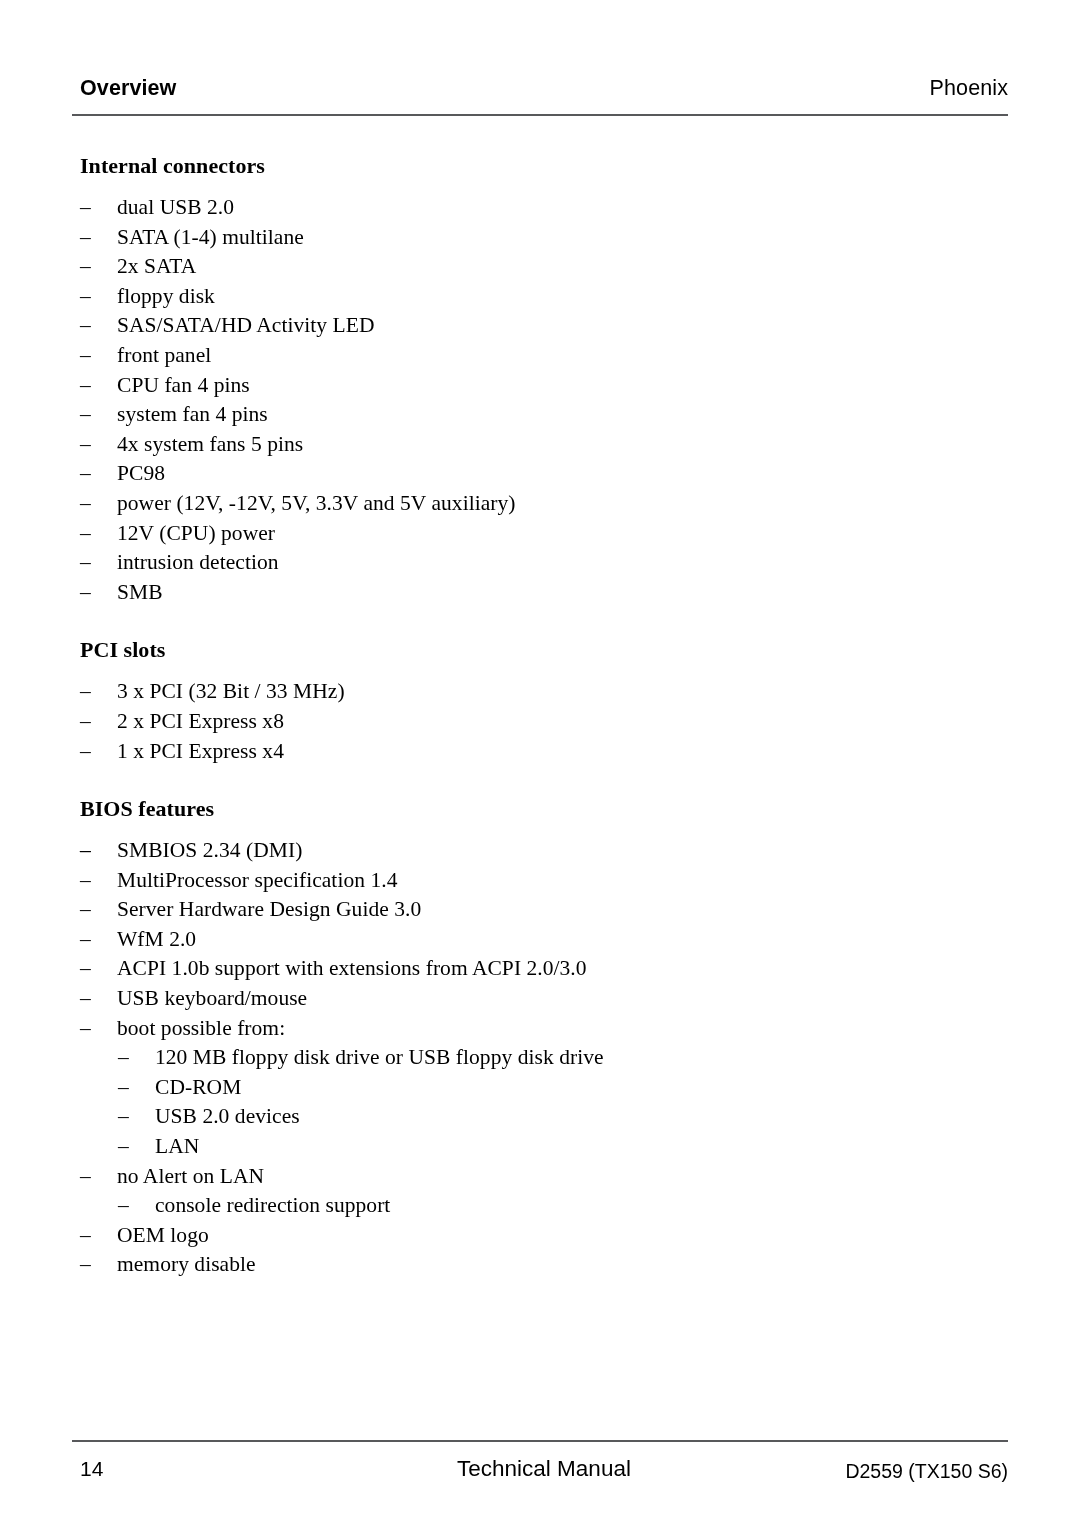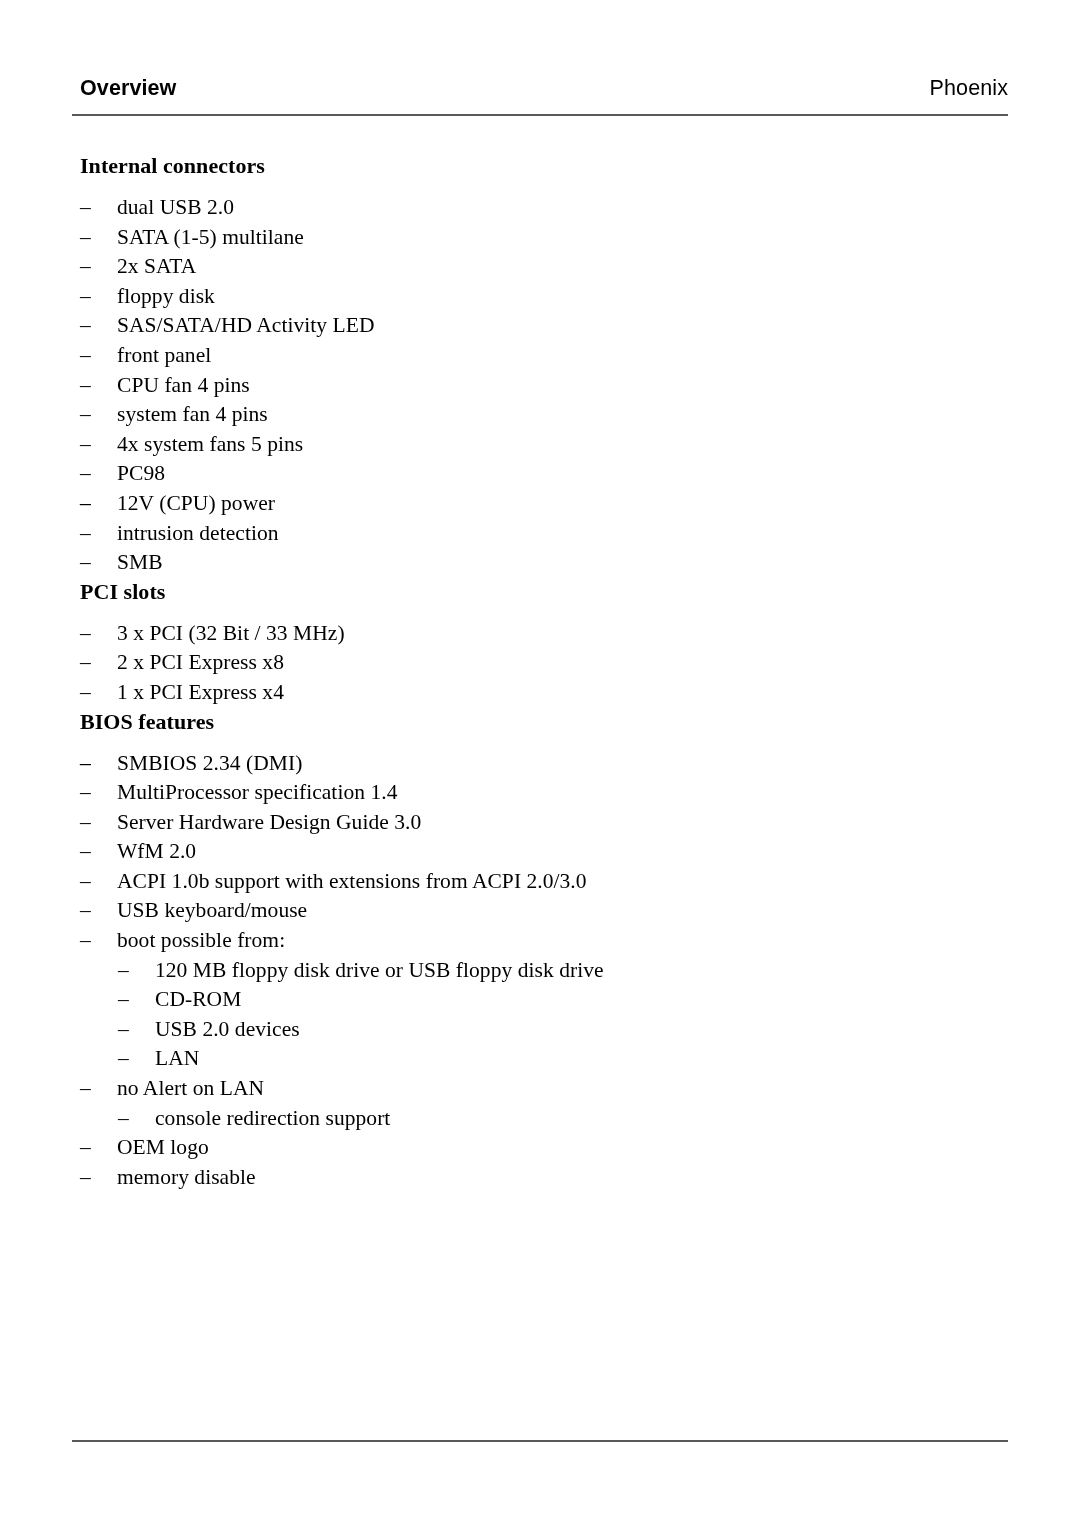--- a/index.html
+++ b/index.html
@@ -65,20 +65,21 @@
     position: absolute;
     left: 8px;
     right: 0;
     top: 152px;
     font-family: Liberation Serif, serif;
   }
   .section {
     margin: 0;
   }
   .section + .section {
+    margin-top: 29px;
   }
   .section-heading {
     font-size: 22px;
     font-weight: bold;
     letter-spacing: 0.05px;
     line-height: 28px;
     margin: 0 0 13px 0;
   }
   ul.bullets {
     list-style: none;
@@ -169,30 +170,30 @@
       <span class="header-right">Phoenix</span>
     </div>
     <div class="header-rule"></div>
 
     <div class="body-area">
 
       <div class="section">
         <h2 class="section-heading">Internal connectors</h2>
         <ul class="bullets">
           <li class="item"><span class="dash">–</span><span>dual USB 2.0</span></li>
-          <li class="item"><span class="dash">–</span><span>SATA (1-5) multilane</span></li>
+          <li class="item"><span class="dash">–</span><span>SATA (1-4) multilane</span></li>
           <li class="item"><span class="dash">–</span><span>2x SATA</span></li>
           <li class="item"><span class="dash">–</span><span>floppy disk</span></li>
           <li class="item"><span class="dash">–</span><span>SAS/SATA/HD Activity LED</span></li>
           <li class="item"><span class="dash">–</span><span>front panel</span></li>
           <li class="item"><span class="dash">–</span><span>CPU fan 4 pins</span></li>
           <li class="item"><span class="dash">–</span><span>system fan 4 pins</span></li>
           <li class="item"><span class="dash">–</span><span>4x system fans 5 pins</span></li>
           <li class="item"><span class="dash">–</span><span>PC98</span></li>
-          <li class="item"><span class="dash">–</span></li>
+          <li class="item"><span class="dash">–</span><span>power (12V, -12V, 5V, 3.3V and 5V auxiliary)</span></li>
           <li class="item"><span class="dash">–</span><span>12V (CPU) power</span></li>
           <li class="item"><span class="dash">–</span><span>intrusion detection</span></li>
           <li class="item"><span class="dash">–</span><span>SMB</span></li>
         </ul>
       </div>
 
       <div class="section">
         <h2 class="section-heading">PCI slots</h2>
         <ul class="bullets">
           <li class="item"><span class="dash">–</span><span>3 x PCI (32 Bit / 33 MHz)</span></li>
@@ -227,15 +228,20 @@
         </ul>
         <ul class="bullets">
           <li class="item"><span class="dash">–</span><span>OEM logo</span></li>
           <li class="item"><span class="dash">–</span><span>memory disable</span></li>
         </ul>
       </div>
 
     </div>
 
     <div class="footer-rule"></div>
+    <div class="page-footer">
+      <span class="footer-page-number">14</span>
+      <span class="footer-center">Technical Manual</span>
+      <span class="footer-right">D2559 (TX150 S6)</span>
+    </div>
 
   </div>
 </div>
 
 </body></html>

